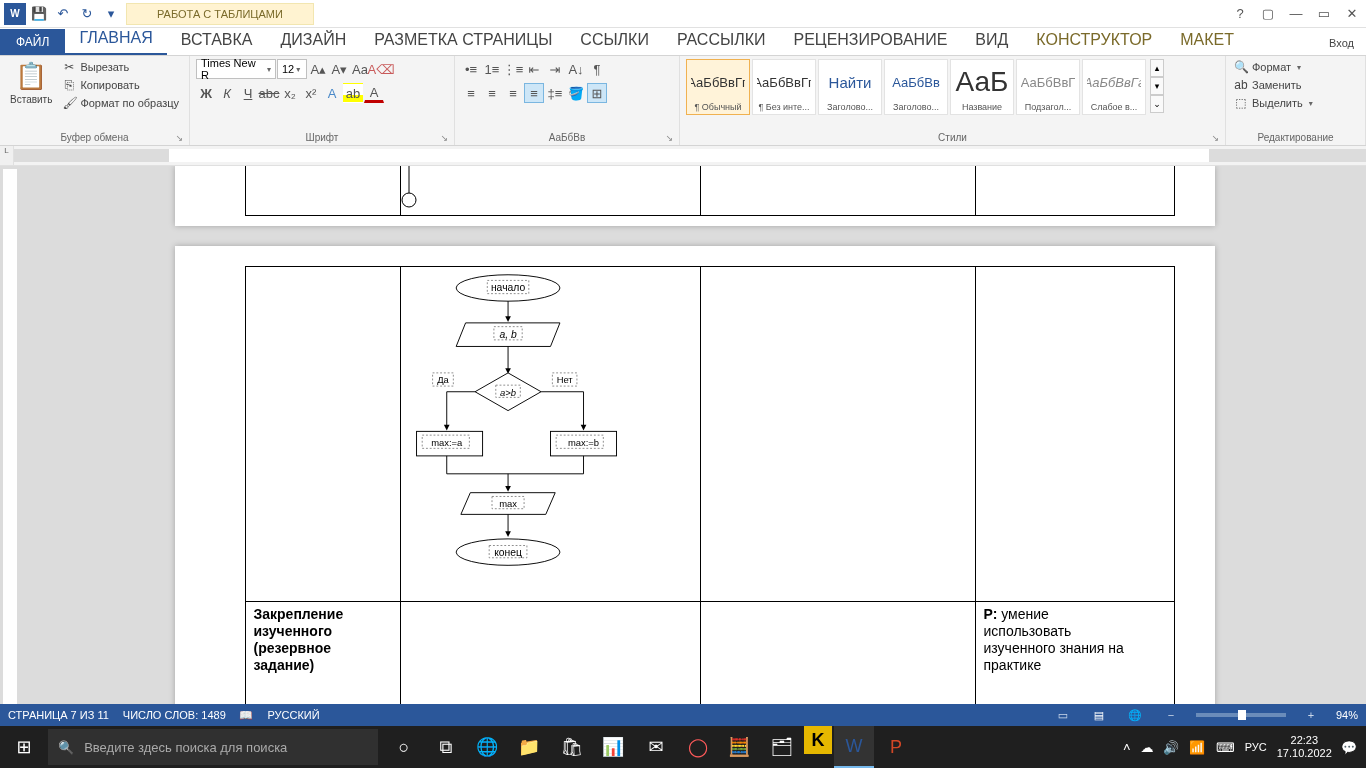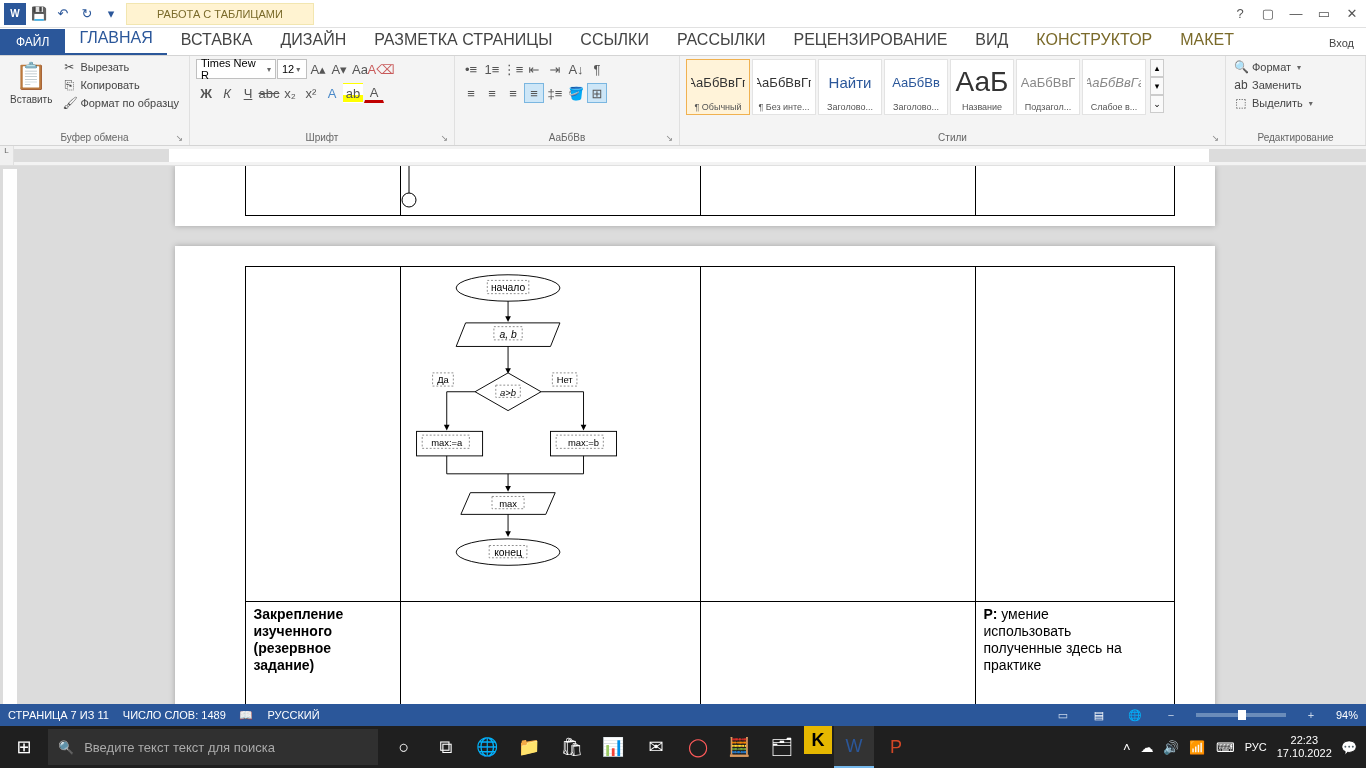--- a/index.html
+++ b/index.html
@@ -368,21 +368,21 @@
             <b><span>Закрепление</span><br>
             <span>изученного</span><br>
             <span>(резервное</span><br>
             <span>задание)</span></b>
           </td>
           <td></td>
           <td></td>
           <td>
             <b>Р:</b><span> умение</span><br>
             <span>использовать</span><br>
-            <span>полученные здесь на</span><br>
+            <span>изученного знания на</span><br>
             <span>практике</span>
           </td>
         </tr>
       </tbody>
         </table>
     </div>
   </div>
 </div>
 
 <div class="statusbar">
@@ -399,21 +399,21 @@
       <div class="thumb" style="left:42px"></div>
     </div>
   <span class="viewbtn">+</span>
   <span>94%</span>
 </div>
 
 <div class="taskbar">
   <div class="startbtn">⊞</div>
   <div class="searchbox">
     <span>🔍</span>
-    <span>Введите текст текст для поиска</span>
+    <span>Введите здесь поиска для поиска</span>
   </div>
   <div class="taskicons">
     <span>○</span>
     <span>⧉</span>
     <span>🌐</span>
     <span>📁</span>
     <span>🛍</span>
     <span>📊</span>
     <span>✉</span>
     <span style="color:#ff5a5a">◯</span>

